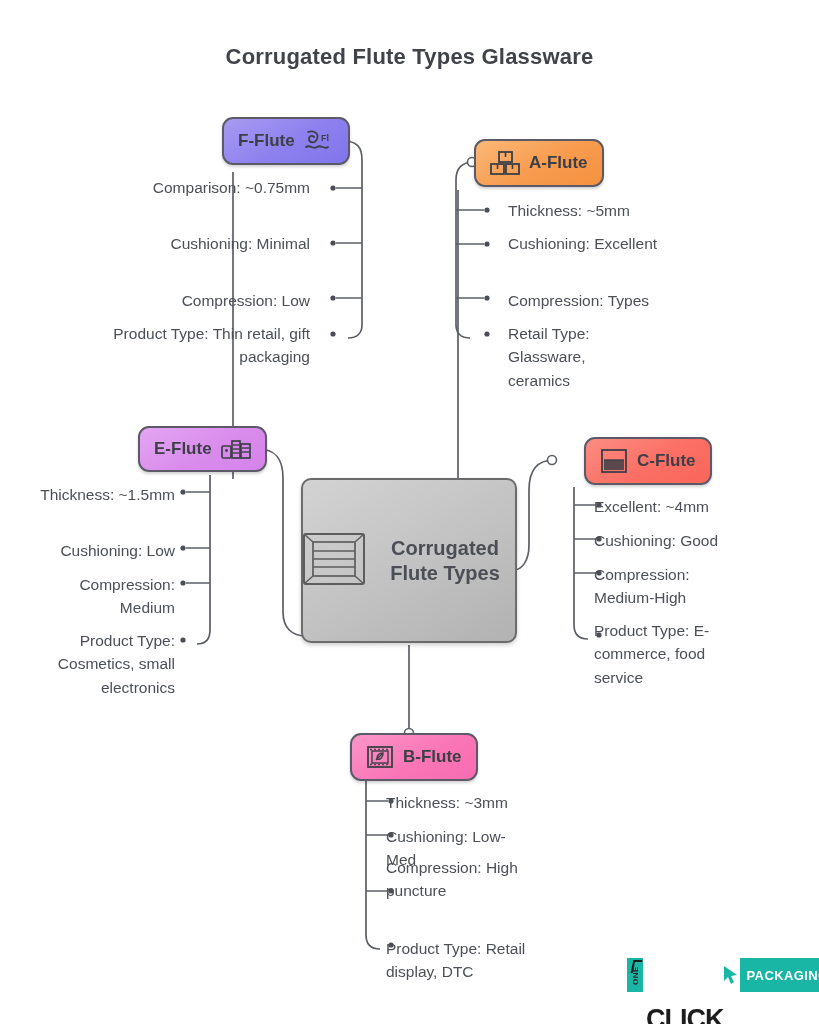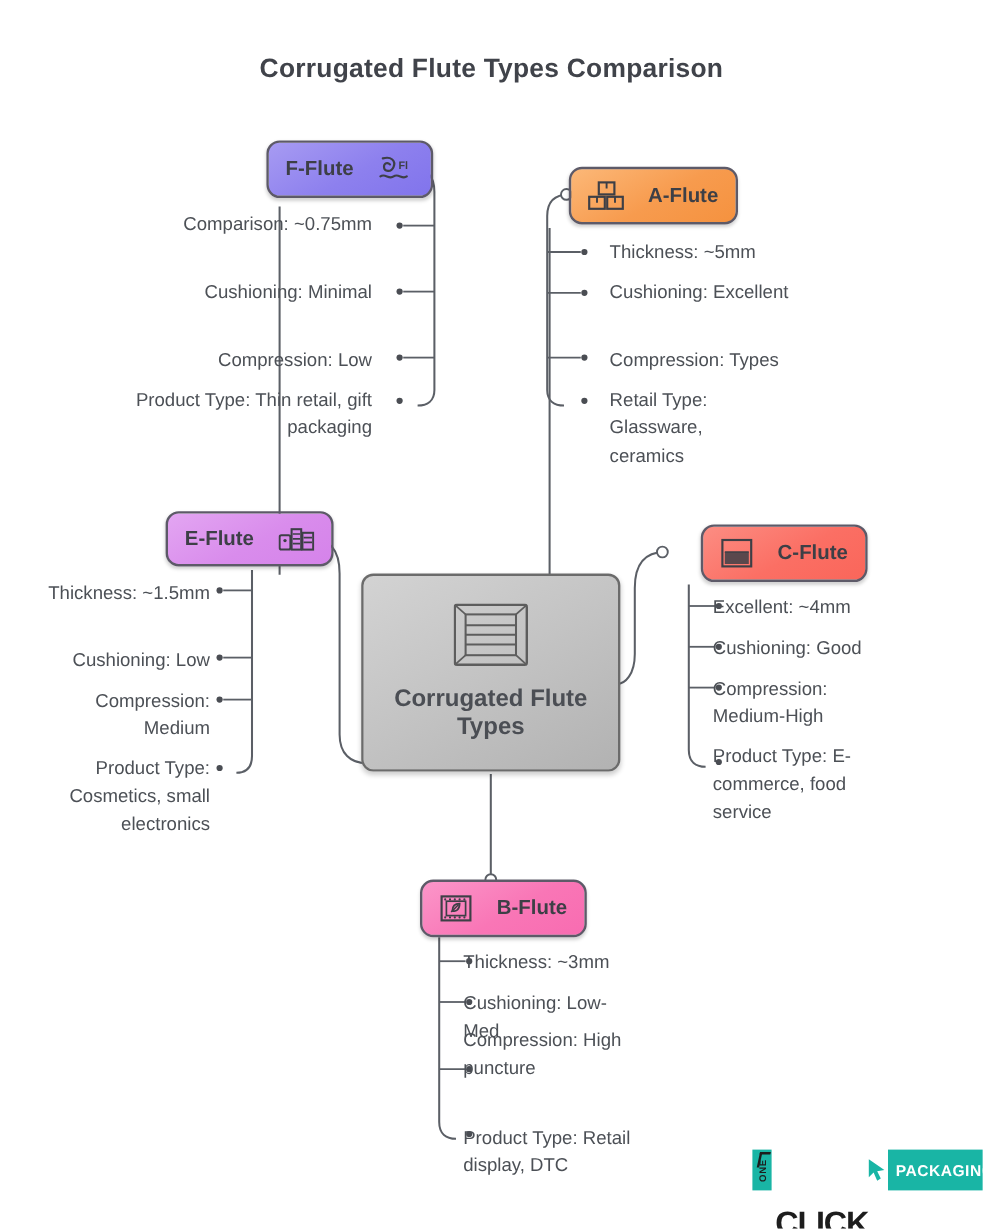--- a/index.html
+++ b/index.html
@@ -38,21 +38,21 @@
   #wires path { fill: none; stroke: #5b5f66; stroke-width: 1.7; }
   #wires .thin { stroke-width: 1.5; }
   #wires circle.joint { fill: #ffffff; stroke: #5b5f66; stroke-width: 1.6; }
   #wires circle.dot { fill: #4a4d53; stroke: none; }
 
   
   .node {
     position: absolute;
     display: flex;
     align-items: center;
-    gap: 20px;
+    gap: 9px;
     padding: 9px 14px;
     border-radius: 11px;
     border: 2px solid #5d5a68;
     font-size: 17px;
     font-weight: bold;
     color: #3d3f46;
     box-shadow: 0 2px 3px rgba(0,0,0,.18);
     white-space: nowrap;
   }
   .node .ico { display: flex; align-items: center; }
@@ -82,21 +82,21 @@
   
   #center-node {
     position: absolute;
     left: 301px; top: 478px;
     width: 216px; height: 165px;
     border-radius: 10px;
     border: 2px solid #6b6b6b;
     background: linear-gradient(150deg,#d3d3d3 0%,#c3c3c3 50%,#b2b2b2 100%);
     box-shadow: 0 2px 4px rgba(0,0,0,.20);
     display: flex;
-    flex-direction: column;
+    flex-direction: row;
     align-items: center;
     justify-content: center;
     gap: 10px;
   }
   #center-label {
     font-size: 20px;
     font-weight: bold;
     color: #4b4e54;
     text-align: center;
     line-height: 1.22;
@@ -169,21 +169,21 @@
     align-items: center;
     padding: 0 7px;
     margin-left: 1px;
   }
 </style>
 </head>
 <body>
 
 <div id="canvas">
 
-  <div id="title">Corrugated Flute Types Comparison</div>
+  <div id="title">Corrugated Flute Types Glassware</div>
 
   <svg id="wires" viewBox="0 0 819 1024">
 
     <path d="M233,172 L233,479"></path>
 
     <path d="M458,190 L458,479"></path>
 
     <path d="M343,141 C357,141 362,147 362,160 L362,325 C362,334 356,338 348,338"></path>
     <circle class="joint" cx="345" cy="141" r="4.5"></circle>
     <path class="thin" d="M362,188 L336,188"></path>

